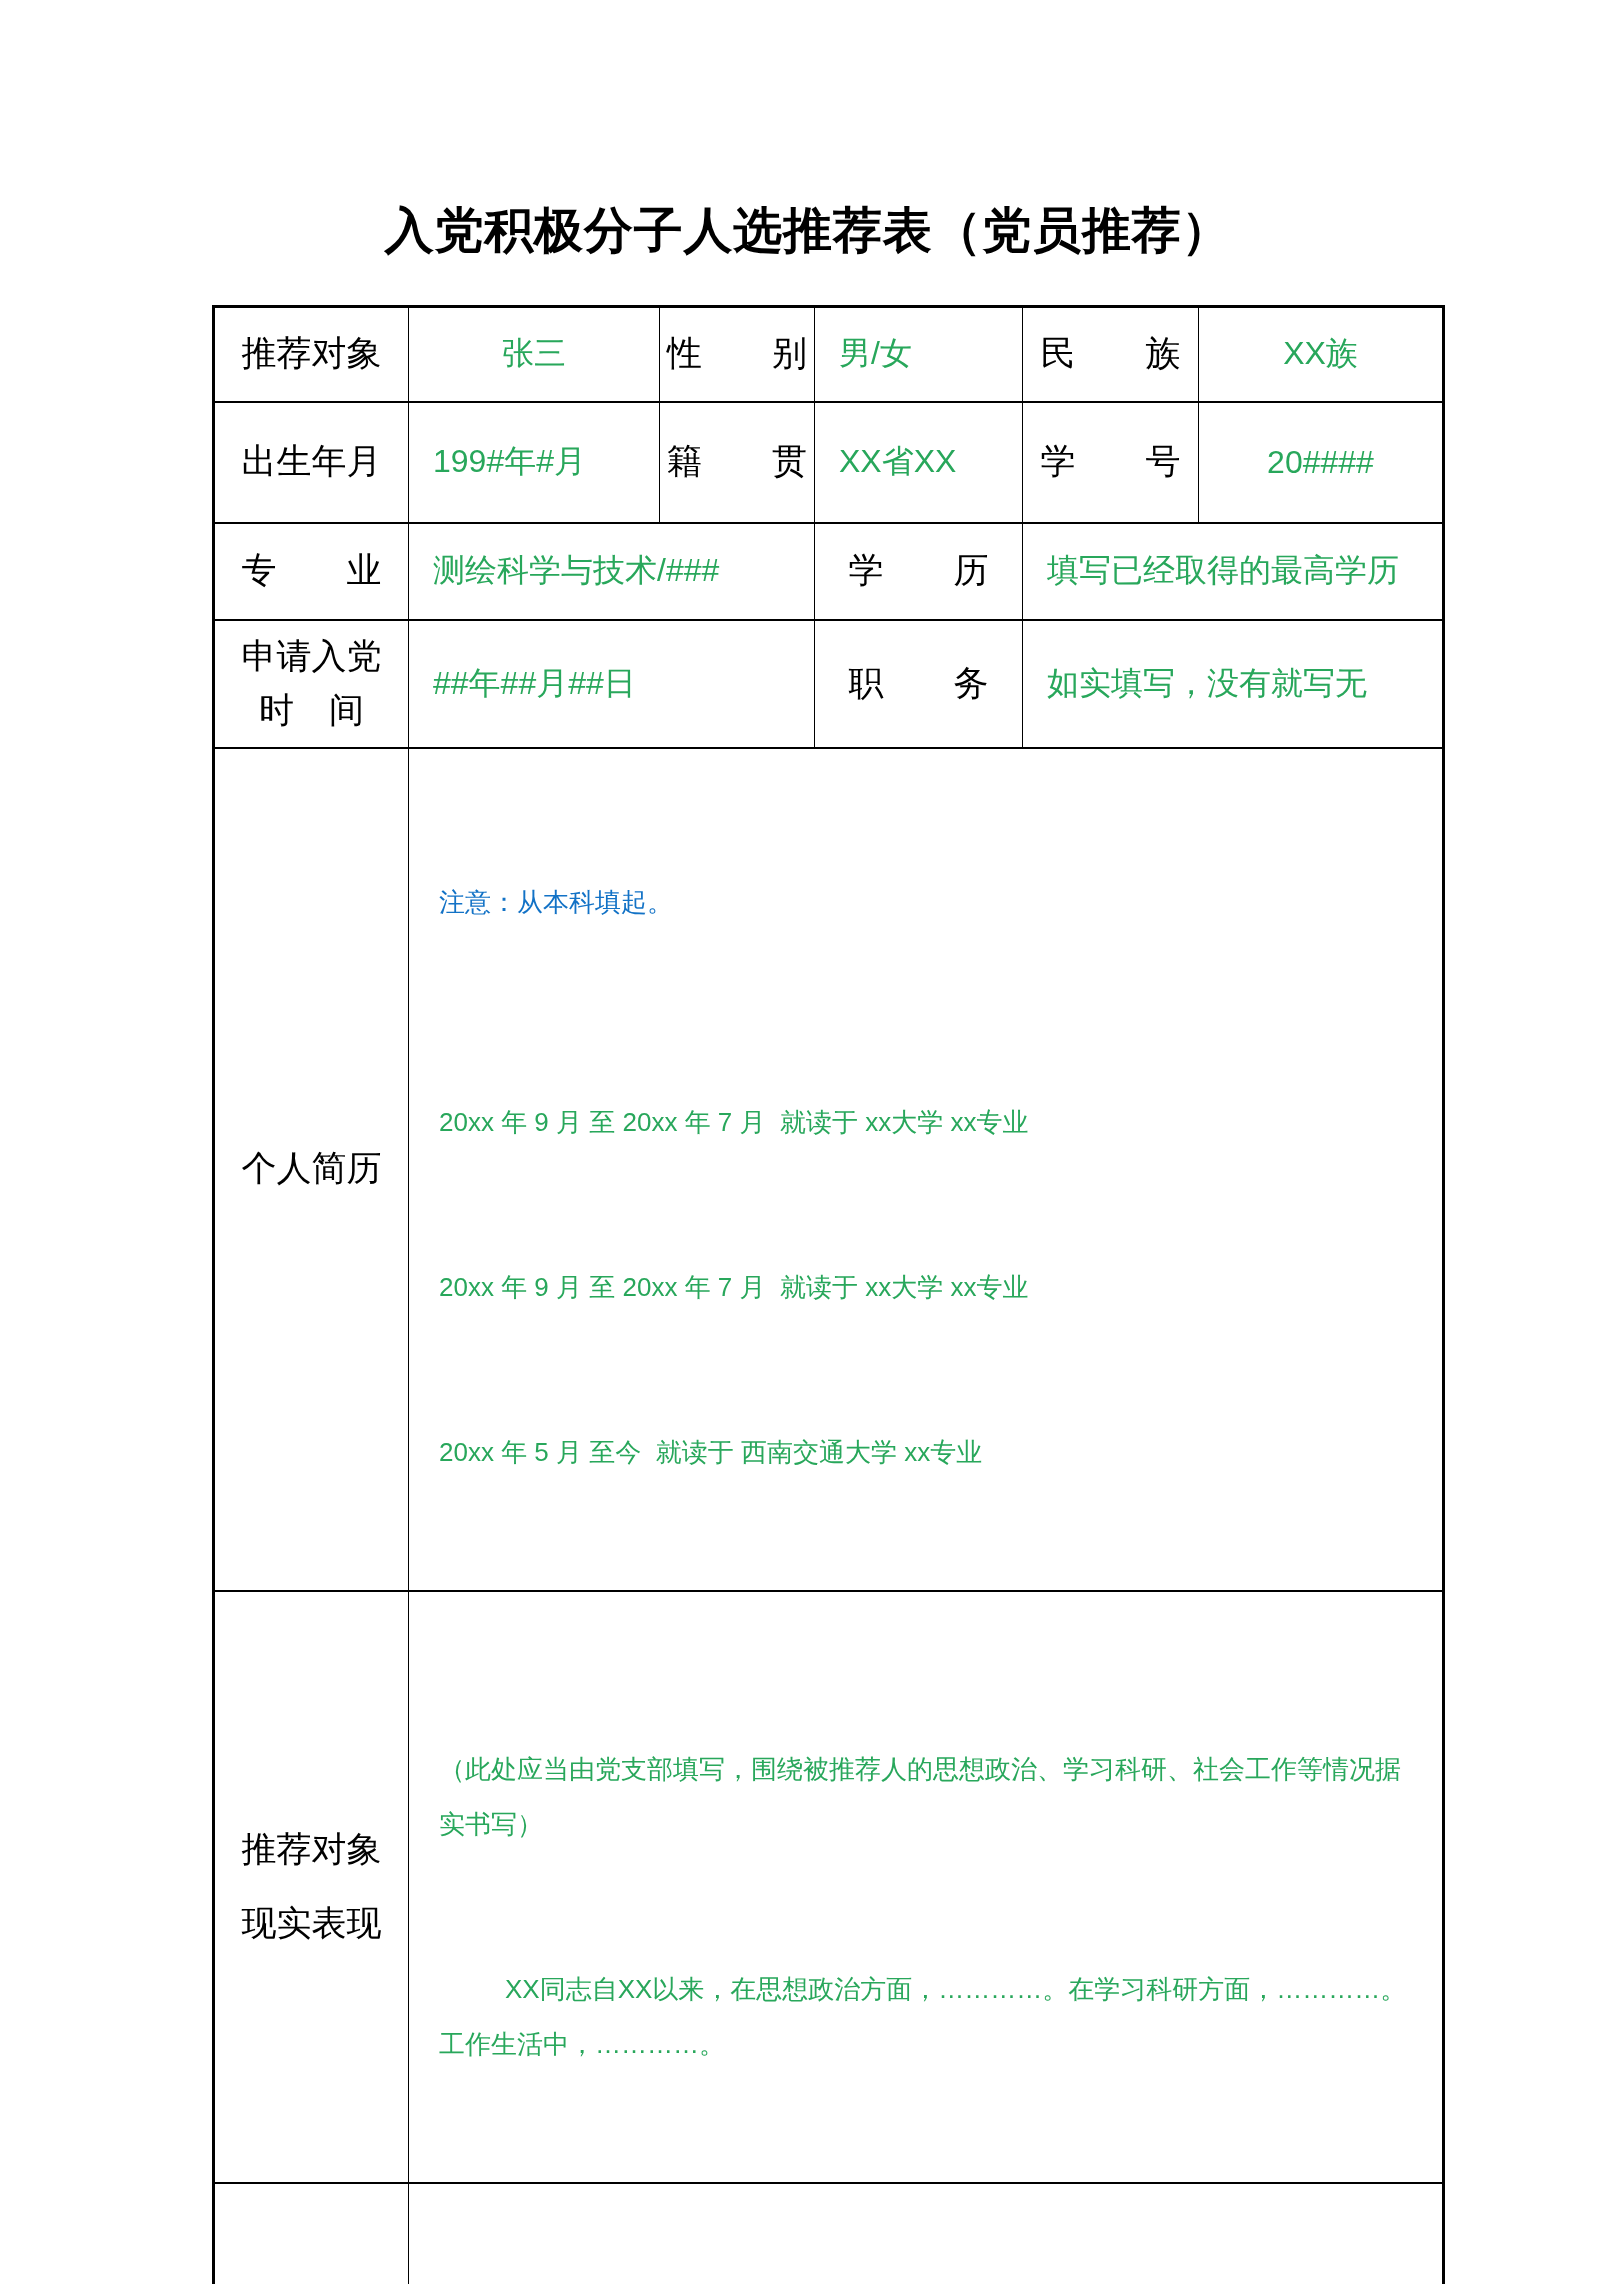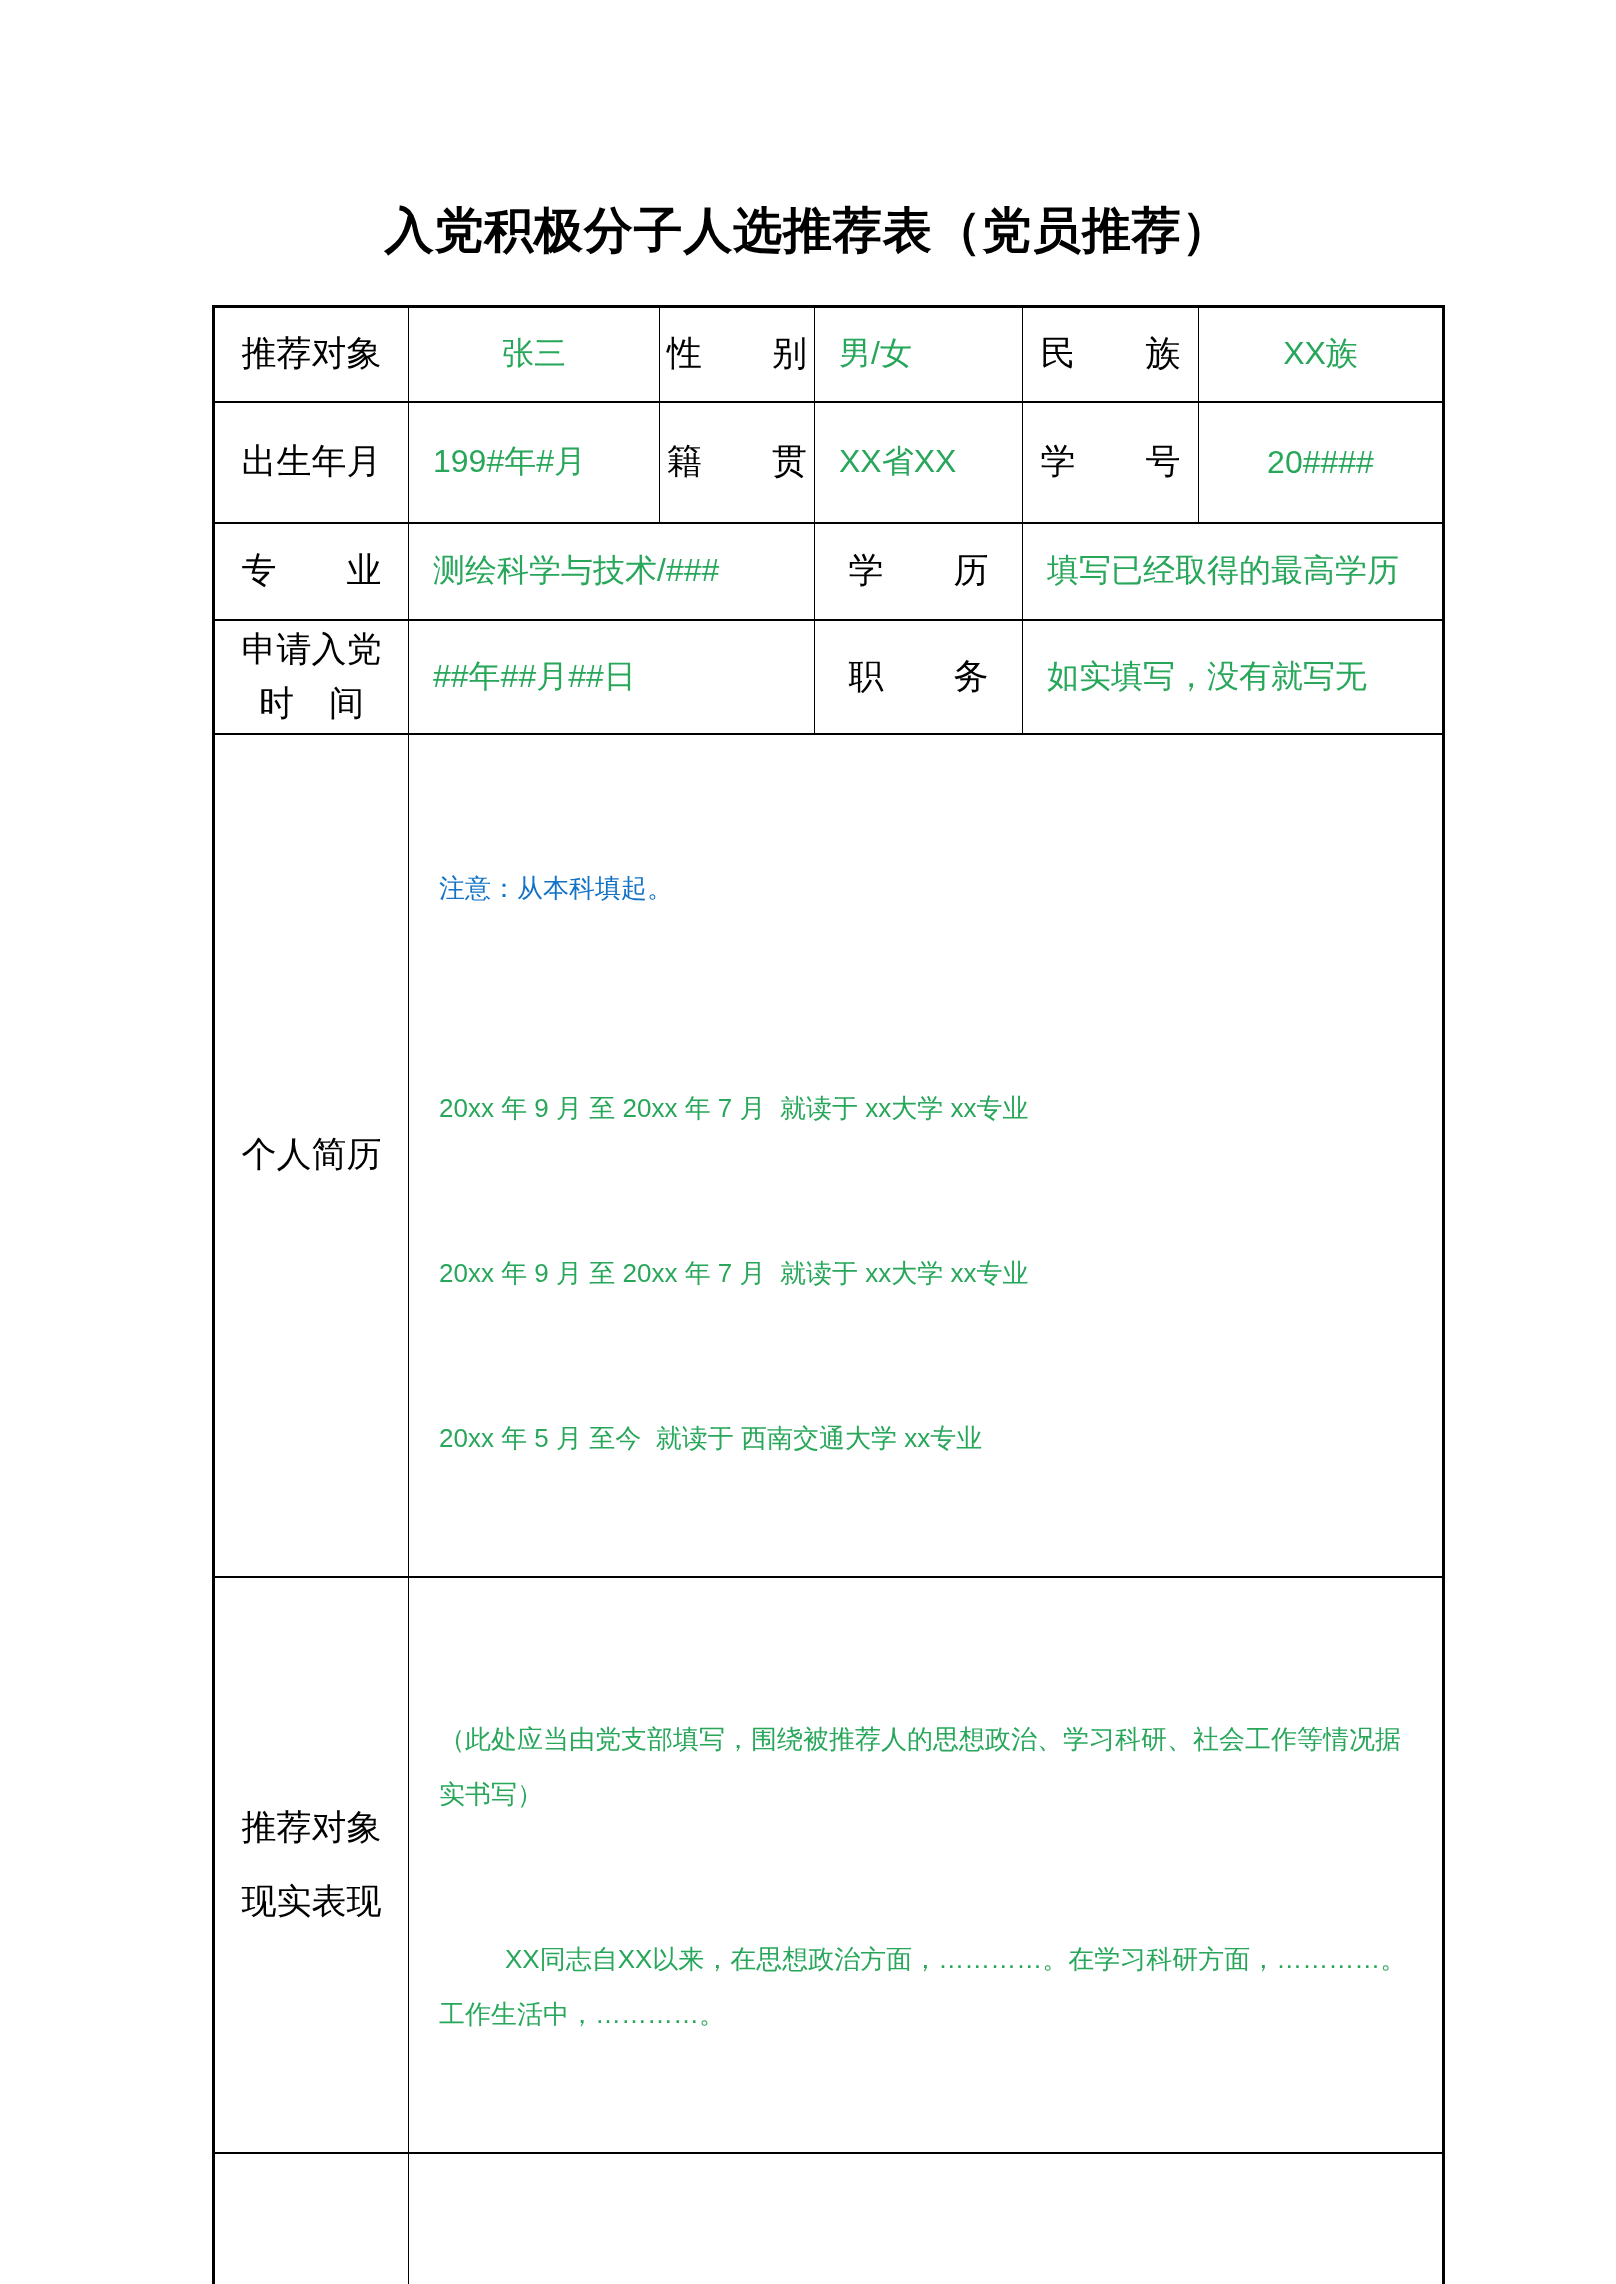--- a/index.html
+++ b/index.html
@@ -32,21 +32,21 @@
   .val.c{text-align:center;}
   .val.l{text-align:left;padding-left:24px;}
   .green{color:#28A75B;}
   .blue{color:#1272C6;}
   .content{
     vertical-align:top;font-size:26px;line-height:55px;
     padding:16px 20px 0 30px;white-space:pre-wrap;
   }
   .content p{margin:0;padding:0;}
   tr.r5 .content{padding-top:16px;}
-  tr.r6 .content{padding-top:24px;margin-top:16px;}
+  tr.r6 .content{padding-top:40px;margin-top:16px;}
   tr.r7 .content{padding-top:25px;}
   .entry-first{margin-top:55px;}
   .indent2{text-indent:66px;}
   tr.r7 .content p{text-indent:16px;}
 </style>
 </head>
 <body>
 
 <div class="page">
 
@@ -77,21 +77,21 @@
         <td class="val l green">XX省XX</td>
         <td class="lbl">学　　号</td>
         <td class="val c green">20####</td>
       </tr>
       <tr class="r3" style="height:97px">
         <td class="lbl">专　　业</td>
         <td class="val l green" colspan="2">测绘科学与技术/###</td>
         <td class="lbl">学　　历</td>
         <td class="val l green" colspan="2">填写已经取得的最高学历</td>
       </tr>
-      <tr class="r4" style="height:114px">
+      <tr class="r4" style="height:128px">
         <td class="lbl">申请入党
 时　间</td>
         <td class="val l green" colspan="2">##年##月##日</td>
         <td class="lbl">职　　务</td>
         <td class="val l green" colspan="2">如实填写，没有就写无</td>
       </tr>
       <tr class="r5" style="height:308px">
         <td class="lbl">个人简历</td>
         <td class="content" colspan="5">
           <div class="blue">注意：从本科填起。</div>

